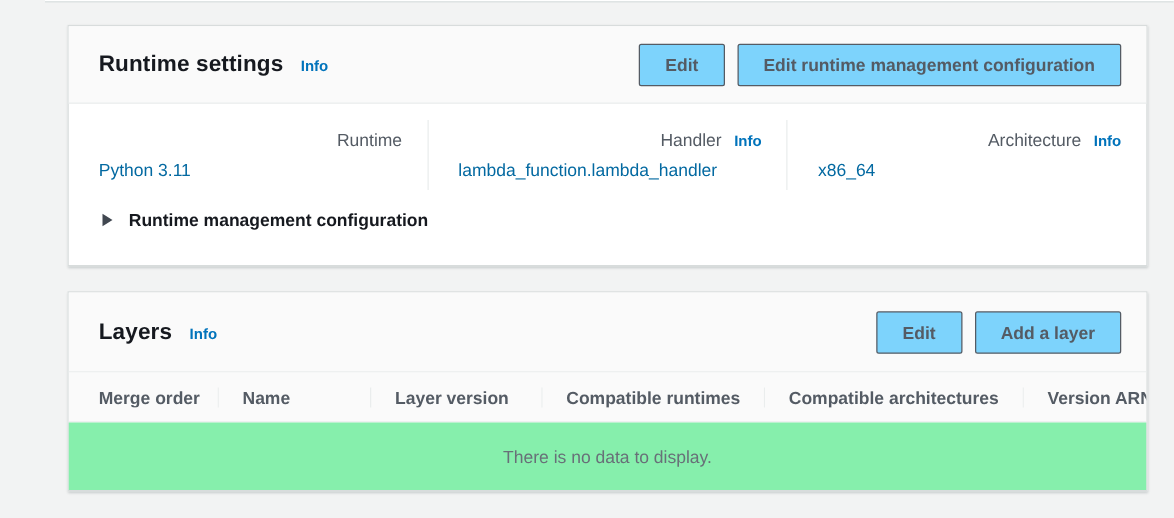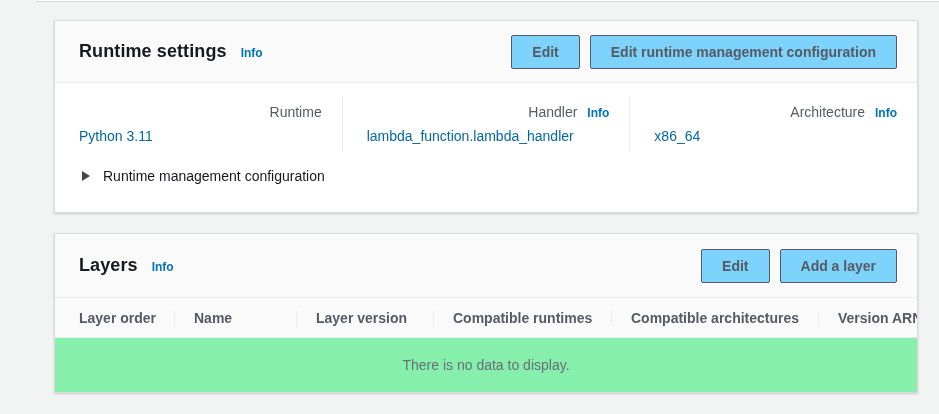--- a/index.html
+++ b/index.html
@@ -68,21 +68,21 @@
   }
   .field-label .info-link { margin-left:10px; }
   .field-value { font-size:14px; color:#0369a1; }
 
   .expander {
     display:flex; align-items:center;
     padding:7px 24px 0 26px;
     cursor:pointer;
   }
   .caret-icon { margin-right:12px; flex:none; display:block; }
-  .expander-label { font-size:14px; font-weight:400; color:#16191f; }
+  .expander-label { font-size:14px; font-weight:700; color:#16191f; }
 
   
   .table-head {
     display:flex; align-items:center;
     background:#fafafa;
     border-bottom:1px solid #eaeded;
     height:40px; flex:none;
   }
   .th {
     position:relative;
@@ -166,21 +166,21 @@
       <h2 class="card-title">Layers</h2>
       <a class="info-link">Info</a>
     </div>
     <div class="actions">
       <button class="btn">Edit</button>
       <button class="btn">Add a layer</button>
     </div>
   </header>
 
   <div class="table-head">
-    <div class="th">Layer order</div>
+    <div class="th">Merge order</div>
     <div class="th">Name</div>
     <div class="th">Layer version</div>
     <div class="th">Compatible runtimes</div>
     <div class="th">Compatible architectures</div>
     <div class="th">Version ARN</div>
   </div>
 
   <div class="table-empty">
     <span>There is no data to display.</span>
   </div>

